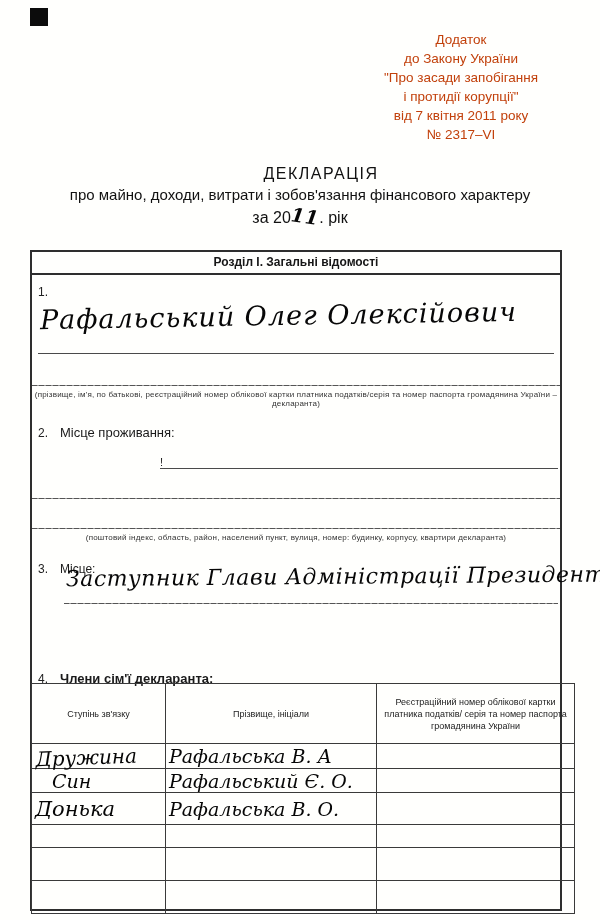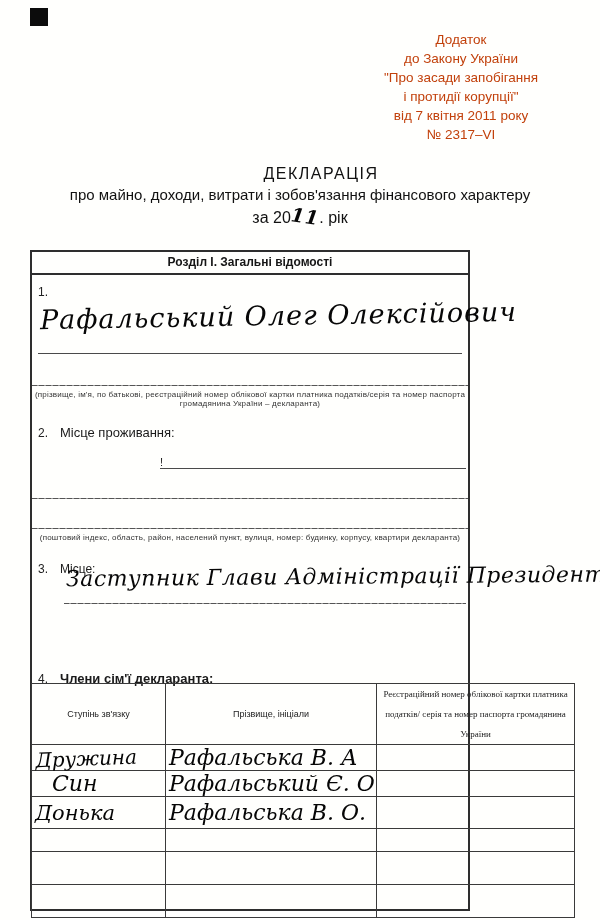--- a/index.html
+++ b/index.html
@@ -17,21 +17,21 @@
 
   
   .title{position:absolute;top:165px;left:0;width:100%;text-align:center;color:#111;}
   .title-main{font-size:16px;font-weight:normal;letter-spacing:1.5px;padding-left:42px;}
   .title-sub{font-size:15px;margin-top:3px;}
   .title-year{font-size:16px;margin-top:2px;font-weight:500;}
   .hand{font-family:"DejaVu Serif", serif;font-style:italic;color:#070707;}
   .year-hand{font-size:19px;font-weight:bold;display:inline-block;transform:rotate(8deg);letter-spacing:1px;}
 
   
-  .box{position:absolute;left:30px;top:250px;width:440px;height:661px;
+  .box{position:absolute;left:30px;top:250px;width:532px;height:661px;
     border:2px solid #2e2e2e;box-sizing:border-box;}
   .box-header{height:21px;line-height:21px;border-bottom:2px solid #2e2e2e;
     text-align:center;font-weight:bold;font-size:12px;color:#161616;}
 
   .itm-num{position:absolute;font-size:12px;color:#222;}
   .itm-label{position:absolute;font-size:13px;color:#1a1a1a;}
 
   .name-hand{position:absolute;left:8px;top:48px;font-size:27px;letter-spacing:1px;
     transform:rotate(-1deg);white-space:nowrap;}
   .rule{position:absolute;height:1px;background:#4a4a4a;}
@@ -43,23 +43,23 @@
 
   .posada-hand{position:absolute;left:34px;top:312px;width:502px;font-size:22px;
     white-space:nowrap;letter-spacing:0.5px;transform:rotate(-0.5deg);}
 
   
   table.family{position:absolute;left:-1px;top:431px;width:543px;border-collapse:collapse;
     table-layout:fixed;}
   table.family td,table.family th{border:1px solid #3a3a3a;padding:0 3px;box-sizing:border-box;
     overflow:hidden;}
   table.family th{font-weight:normal;font-size:9px;color:#222;text-align:center;vertical-align:middle;}
-  th.hdr3{font-size:8px;line-height:20px;font-family:Liberation Serif, serif;}
+  th.hdr3{font-size:8px;line-height:12px;}
   td.cell-hand{font-family:"DejaVu Serif", serif;font-style:italic;color:#060606;
-    font-size:22px;vertical-align:middle;white-space:nowrap;}
+    font-size:19px;vertical-align:middle;white-space:nowrap;}
   td.c-rel{padding-left:8px;}
   td.c-name{padding-left:10px;}
 </style>
 </head>
 <body>
 
 <div class="page">
 
   <div class="corner-square"></div>
 

